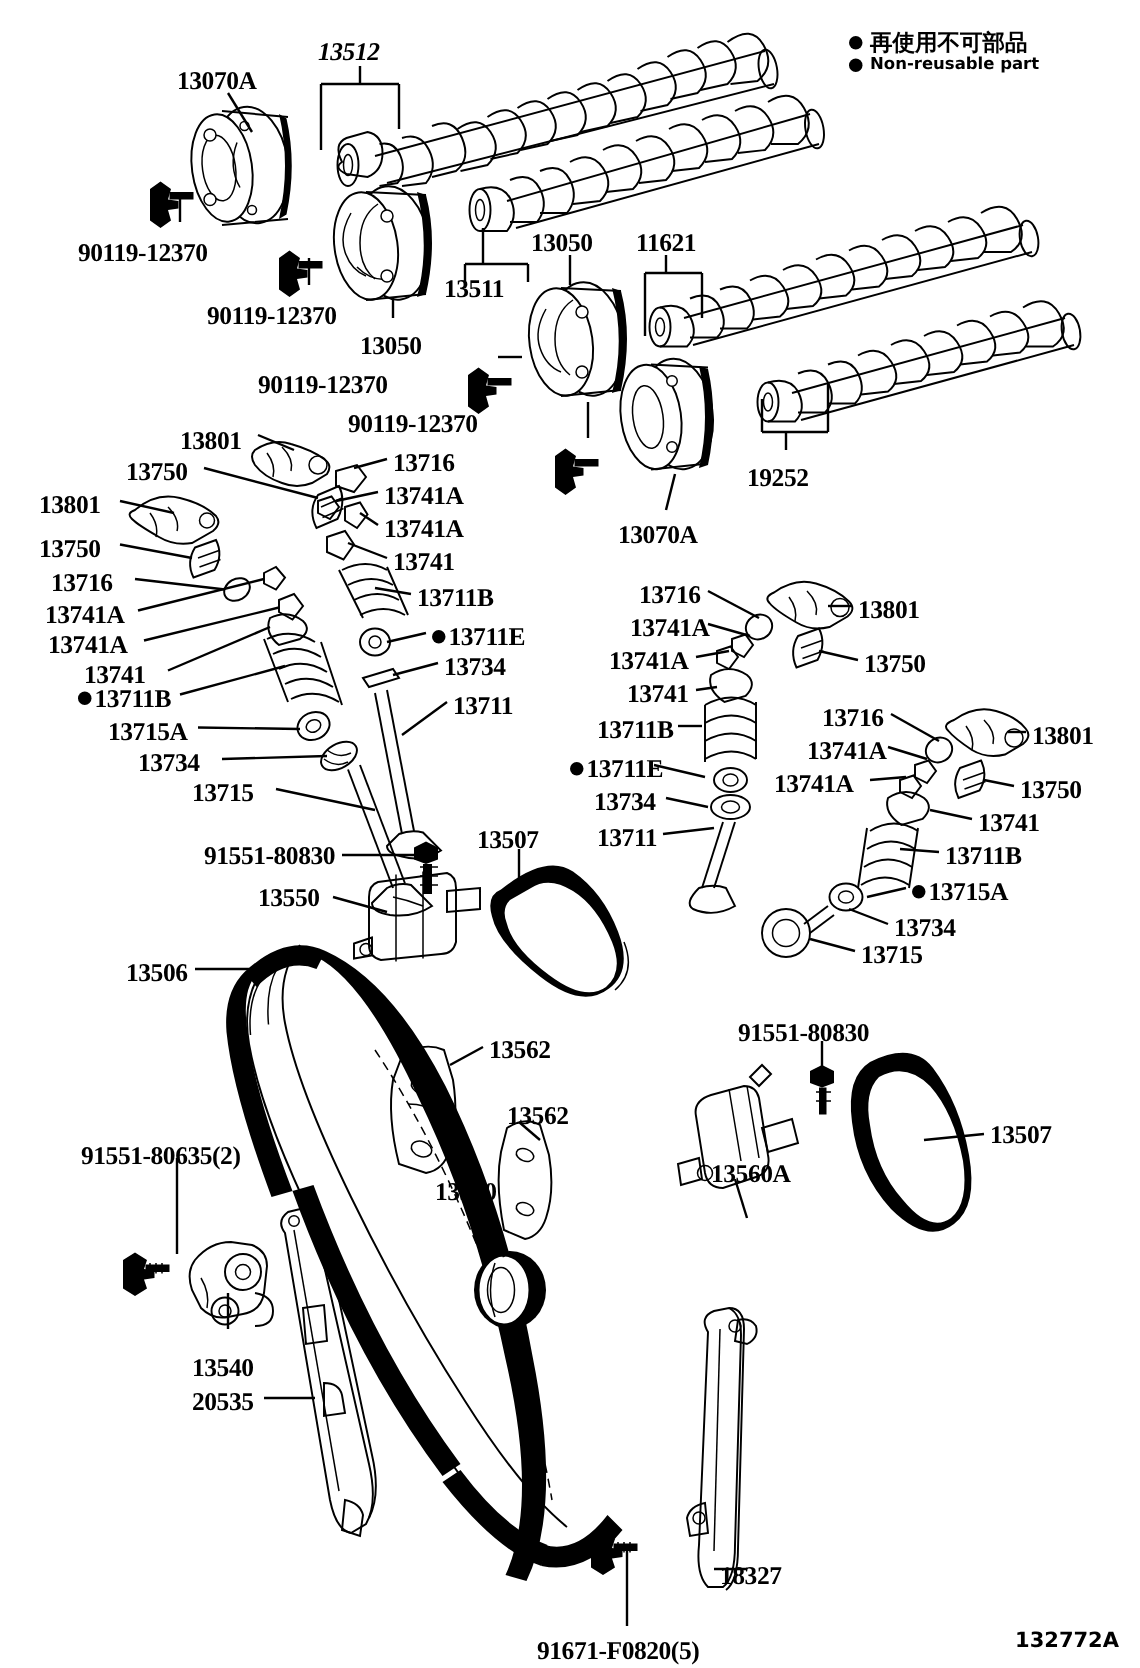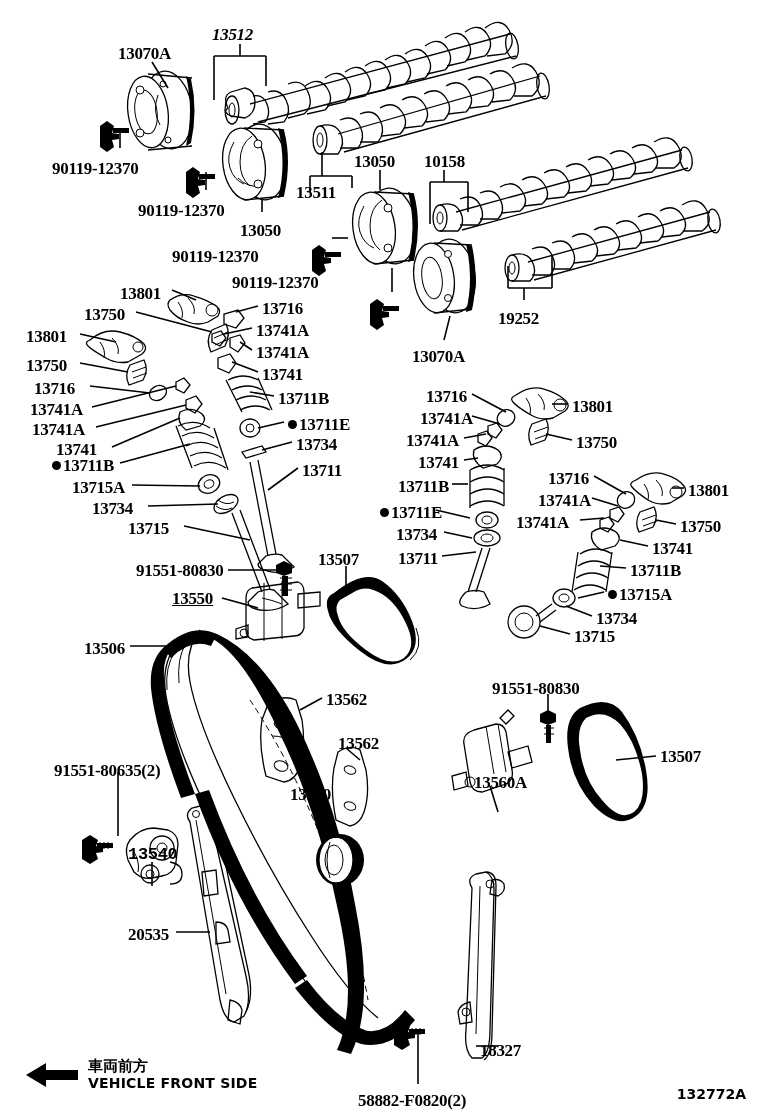--- a/index.html
+++ b/index.html
@@ -644,44 +644,45 @@
       <path d="M118 772 L118 836"></path>
       <path d="M318 796 L336 838"></path>
       <path d="M498 812 L490 786"></path>
       <path d="M152 886 L152 862"></path>
       <path d="M176 932 L210 932"></path>
       <path d="M476 1046 L498 1046"></path>
       <path d="M418 1084 L418 1034"></path>
     </g>
   </svg>
 
-
-  <div id="frontside">
-    <svg width="56" height="30" viewBox="0 0 56 30">
-      <path d="M2 15 L22 3 L22 10 L54 10 L54 20 L22 20 L22 27 Z" fill="#000"></path>
-    </svg>
-    <div class="txtcol">
-      <div class="fs-jp">車両前方</div>
-      <div class="fs-en">VEHICLE FRONT SIDE</div>
+  <div id="legend">
+    <div class="legend-row">
+      <span class="legend-dot"></span>
+      <span class="legend-jp">再使用不可部品</span>
+    </div>
+    <div class="legend-row">
+      <span class="legend-dot"></span>
+      <span class="legend-en">Non-reusable part</span>
     </div>
   </div>
+
 
   <div id="diagram-id">132772A</div>
 
   <div id="label-layer">
       <div class="lbl" style="left: 118px; top: 45px;"><span>13070A</span></div>
       <div class="lbl" style="left: 212px; top: 26px; font-style: italic;"><span>13512</span></div>
       <div class="lbl" style="left: 52px; top: 160px;"><span>90119-12370</span></div>
       <div class="lbl" style="left: 138px; top: 202px;"><span>90119-12370</span></div>
       <div class="lbl" style="left: 240px; top: 222px;"><span>13050</span></div>
       <div class="lbl" style="left: 296px; top: 184px;"><span>13511</span></div>
       <div class="lbl" style="left: 172px; top: 248px;"><span>90119-12370</span></div>
       <div class="lbl" style="left: 232px; top: 274px;"><span>90119-12370</span></div>
       <div class="lbl" style="left: 354px; top: 153px;"><span>13050</span></div>
-      <div class="lbl" style="left: 424px; top: 153px;"><span>10158</span></div>
+      <div class="lbl" style="left: 424px; top: 153px;"><span>11621</span></div>
       <div class="lbl" style="left: 498px; top: 310px;"><span>19252</span></div>
       <div class="lbl" style="left: 412px; top: 348px;"><span>13070A</span></div>
       <div class="lbl" style="left: 120px; top: 285px;"><span>13801</span></div>
       <div class="lbl" style="left: 84px; top: 306px;"><span>13750</span></div>
       <div class="lbl" style="left: 26px; top: 328px;"><span>13801</span></div>
       <div class="lbl" style="left: 26px; top: 357px;"><span>13750</span></div>
       <div class="lbl" style="left: 34px; top: 380px;"><span>13716</span></div>
       <div class="lbl" style="left: 30px; top: 401px;"><span>13741A</span></div>
       <div class="lbl" style="left: 32px; top: 421px;"><span>13741A</span></div>
       <div class="lbl" style="left: 56px; top: 441px;"><span>13741</span></div>
@@ -712,28 +713,28 @@
       <div class="lbl" style="left: 538px; top: 492px;"><span>13741A</span></div>
       <div class="lbl" style="left: 516px; top: 514px;"><span>13741A</span></div>
       <div class="lbl" style="left: 680px; top: 518px;"><span>13750</span></div>
       <div class="lbl" style="left: 652px; top: 540px;"><span>13741</span></div>
       <div class="lbl" style="left: 630px; top: 562px;"><span>13711B</span></div>
       <div class="lbl" style="left: 608px; top: 586px;"><span class="bullet"></span><span>13715A</span></div>
       <div class="lbl" style="left: 596px; top: 610px;"><span>13734</span></div>
       <div class="lbl" style="left: 574px; top: 628px;"><span>13715</span></div>
       <div class="lbl" style="left: 136px; top: 562px;"><span>91551-80830</span></div>
       <div class="lbl" style="left: 318px; top: 551px;"><span>13507</span></div>
-      <div class="lbl" style="left: 172px; top: 590px; text-decoration: underline;"><span>13550</span></div>
+      <div class="lbl" style="left: 172px; top: 590px;"><span>13550</span></div>
       <div class="lbl" style="left: 84px; top: 640px;"><span>13506</span></div>
       <div class="lbl" style="left: 326px; top: 691px;"><span>13562</span></div>
       <div class="lbl" style="left: 338px; top: 735px;"><span>13562</span></div>
       <div class="lbl" style="left: 492px; top: 680px;"><span>91551-80830</span></div>
       <div class="lbl" style="left: 660px; top: 748px;"><span>13507</span></div>
       <div class="lbl" style="left: 54px; top: 762px;"><span>91551-80635(2)</span></div>
       <div class="lbl" style="left: 290px; top: 786px; font-family: Liberation Serif, serif;"><span>13530</span></div>
       <div class="lbl" style="left: 474px; top: 774px;"><span>13560A</span></div>
-      <div class="lbl" style="left: 128px; top: 846px; font-family: Liberation Mono, monospace;"><span>13540</span></div>
+      <div class="lbl" style="left: 128px; top: 903px;"><span>13540</span></div>
       <div class="lbl" style="left: 128px; top: 926px;"><span>20535</span></div>
       <div class="lbl" style="left: 480px; top: 1042px;"><span>18327</span></div>
-      <div class="lbl" style="left: 358px; top: 1092px;"><span>58882-F0820(2)</span></div>
+      <div class="lbl" style="left: 358px; top: 1092px;"><span>91671-F0820(5)</span></div>
     </div>
 
 </div>
 
 </body></html>

